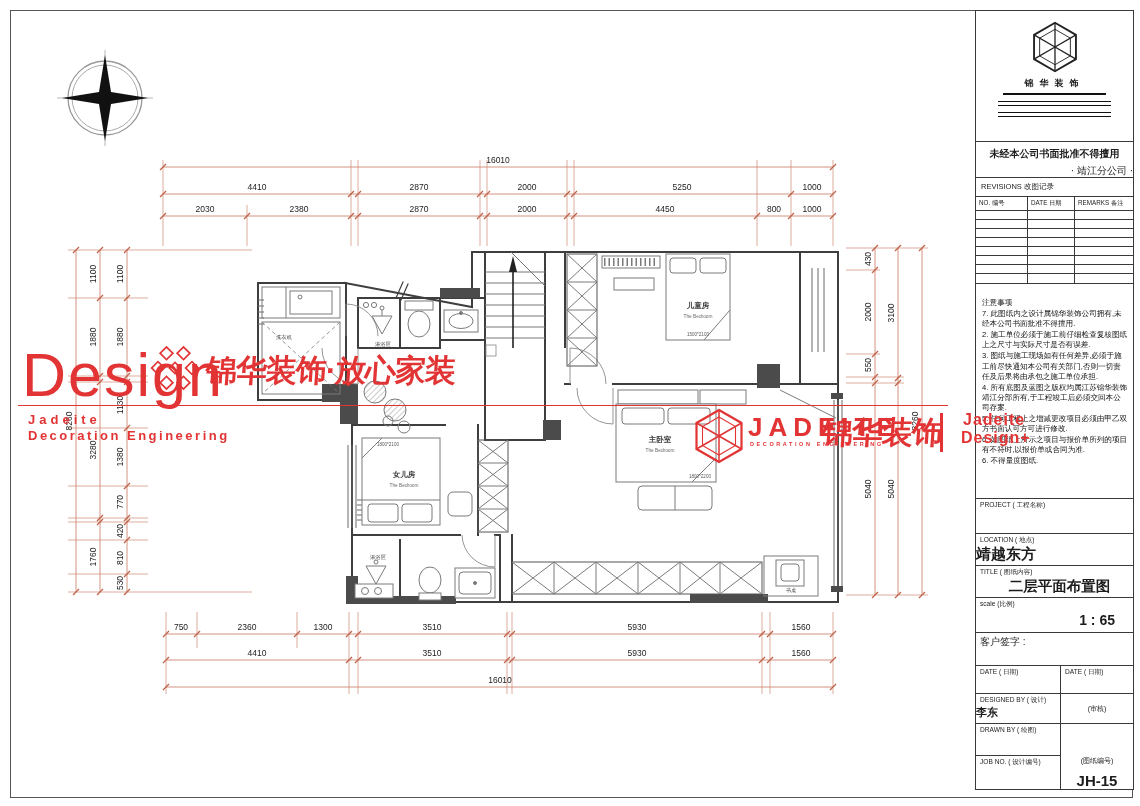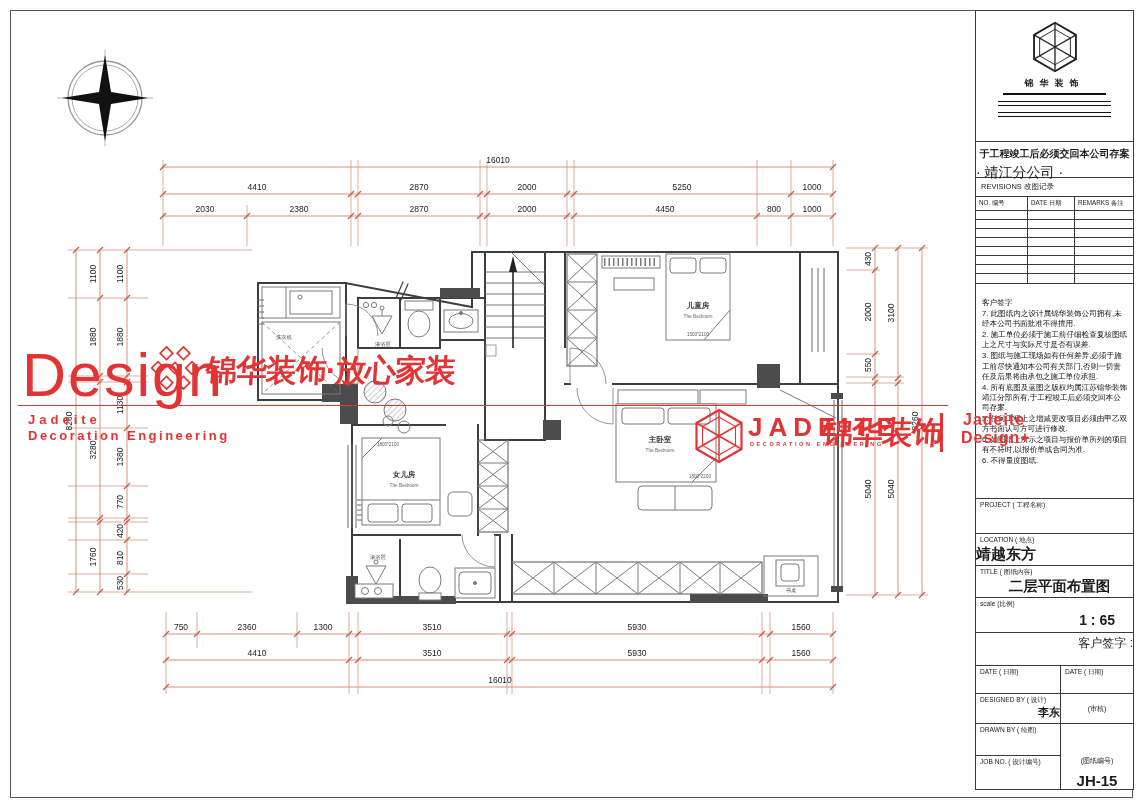--- a/index.html
+++ b/index.html
@@ -320,22 +320,22 @@
         <polygon points="29,11 45.5,20.5 45.5,39.5 29,49 12.5,39.5 12.5,20.5" stroke-width="1"></polygon>
         <path d="M29,30L29,4 M29,30L51.5,17 M29,30L51.5,43 M29,30L29,56 M29,30L6.5,43 M29,30L6.5,17" stroke-width="1.4"></path>
       </g>
     </svg>
     <div style="width:66%;margin:0 auto;text-align:center;font-size:9px;font-weight:bold;letter-spacing:6px;border-bottom:2px solid #111;padding-bottom:3px;">锦华装饰</div>
     <div class="dline"></div>
     <div class="dline"></div>
   </div>
 
   <div class="sec" style="top:131px;height:36px;">
-    <div style="text-align:center;font-size:10px;font-weight:bold;margin-top:5px;">于工程竣工后必须交回本公司存案</div>
-    <div style="text-align:left;font-size:14px;margin-top:3px;">· 靖江分公司 ·</div>
+    <div style="text-align:center;font-size:10px;font-weight:bold;margin-top:5px;">未经本公司书面批准不得擅用</div>
+    <div style="text-align:right;font-size:10px;margin-top:3px;">· 靖江分公司 ·</div>
   </div>
 
   <div class="sec" style="top:167px;height:19px;">
     <div style="font-size:7.5px;padding:4px 0 0 5px;">REVISIONS    改图记录</div>
   </div>
   <div class="sec" style="top:186px;height:14px;display:flex;">
     <div class="rc1 hcell">NO. 编号</div>
     <div class="rc2 hcell">DATE 日期</div>
     <div class="rc3 hcell">REMARKS 备注</div>
   </div>
@@ -376,21 +376,21 @@
           <div class="rc3"></div>
         </div>
     <div class="rrow" style="border-bottom:none">
           <div class="rc1"></div>
           <div class="rc2"></div>
           <div class="rc3"></div>
         </div>
   </div>
 
   <div class="sec notes" style="top:273px;height:215px;">
-    <div>客户签字</div>
+    <div>注意事项</div>
     <div>7. 此图纸内之设计属锦华装饰公司拥有,未经本公司书面批准不得擅用.</div>
     <div>2. 施工单位必须于施工前仔细检查复核图纸上之尺寸与实际尺寸是否有误差.</div>
     <div>3. 图纸与施工现场如有任何差异,必须于施工前尽快通知本公司有关部门,否则一切责任及后果将由承包之施工单位承担.</div>
     <div>4. 所有底图及蓝图之版权均属江苏锦华装饰靖江分部所有,于工程竣工后必须交回本公司存案.</div>
     <div>5. 任何工程上之增减更改项目必须由甲乙双方书面认可方可进行修改.</div>
     <div>6. 如图纸上所示之项目与报价单所列的项目有不符时,以报价单或合同为准.</div>
     <div>6. 不得量度图纸.</div>
   </div>
 
   <div class="sec" style="top:488px;height:35px;">
@@ -402,32 +402,32 @@
   </div>
   <div class="sec" style="top:555px;height:32px;">
     <div class="lbl">TITLE (  图纸内容)</div>
     <div style="font-size:14.5px;font-weight:bold;text-align:center;padding-left:10px;">二层平面布置图</div>
   </div>
   <div class="sec" style="top:587px;height:35px;">
     <div class="lbl">scale (比例)</div>
     <div style="font-size:14px;font-weight:bold;text-align:right;padding:3px 18px 0 0;">1 : 65</div>
   </div>
   <div class="sec" style="top:622px;height:33px;">
-    <div class="lbl" style="font-size:12px;text-align:right;">客户签字 :</div>
+    <div class="lbl" style="font-size:10px;">客户签字 :</div>
   </div>
 
   <div class="sec" style="top:655px;height:28px;display:flex;">
     <div style="width:85px;border-right:1px solid #3a3a3a;box-sizing:border-box;" class="lbl">DATE (  日期)</div>
     <div style="flex:1;" class="lbl">DATE (  日期)</div>
   </div>
 
   <div class="sec" style="top:683px;height:30px;display:flex;">
     <div style="width:85px;border-right:1px solid #3a3a3a;box-sizing:border-box;">
       <div class="lbl">DESIGNED BY (   设计)</div>
-      <div style="font-size:11px;font-weight:bold;text-align:right;">李东</div>
+      <div style="font-size:11px;font-weight:bold;text-align:left;">李东</div>
     </div>
     <div style="flex:1;font-size:7px;text-align:center;padding-top:10px;">(审核)</div>
   </div>
 
   <div style="position:absolute;top:713px;left:0;width:100%;height:65px;display:flex;box-sizing:border-box;align-items:flex-end;">
     <div style="width:85px;border-right:1px solid #3a3a3a;box-sizing:border-box;">
       <div style="height:32px;border-bottom:1px solid #3a3a3a;box-sizing:border-box;">
         <div class="lbl">DRAWN BY (  绘图)</div>
       </div>
       <div style="height:33px;">

